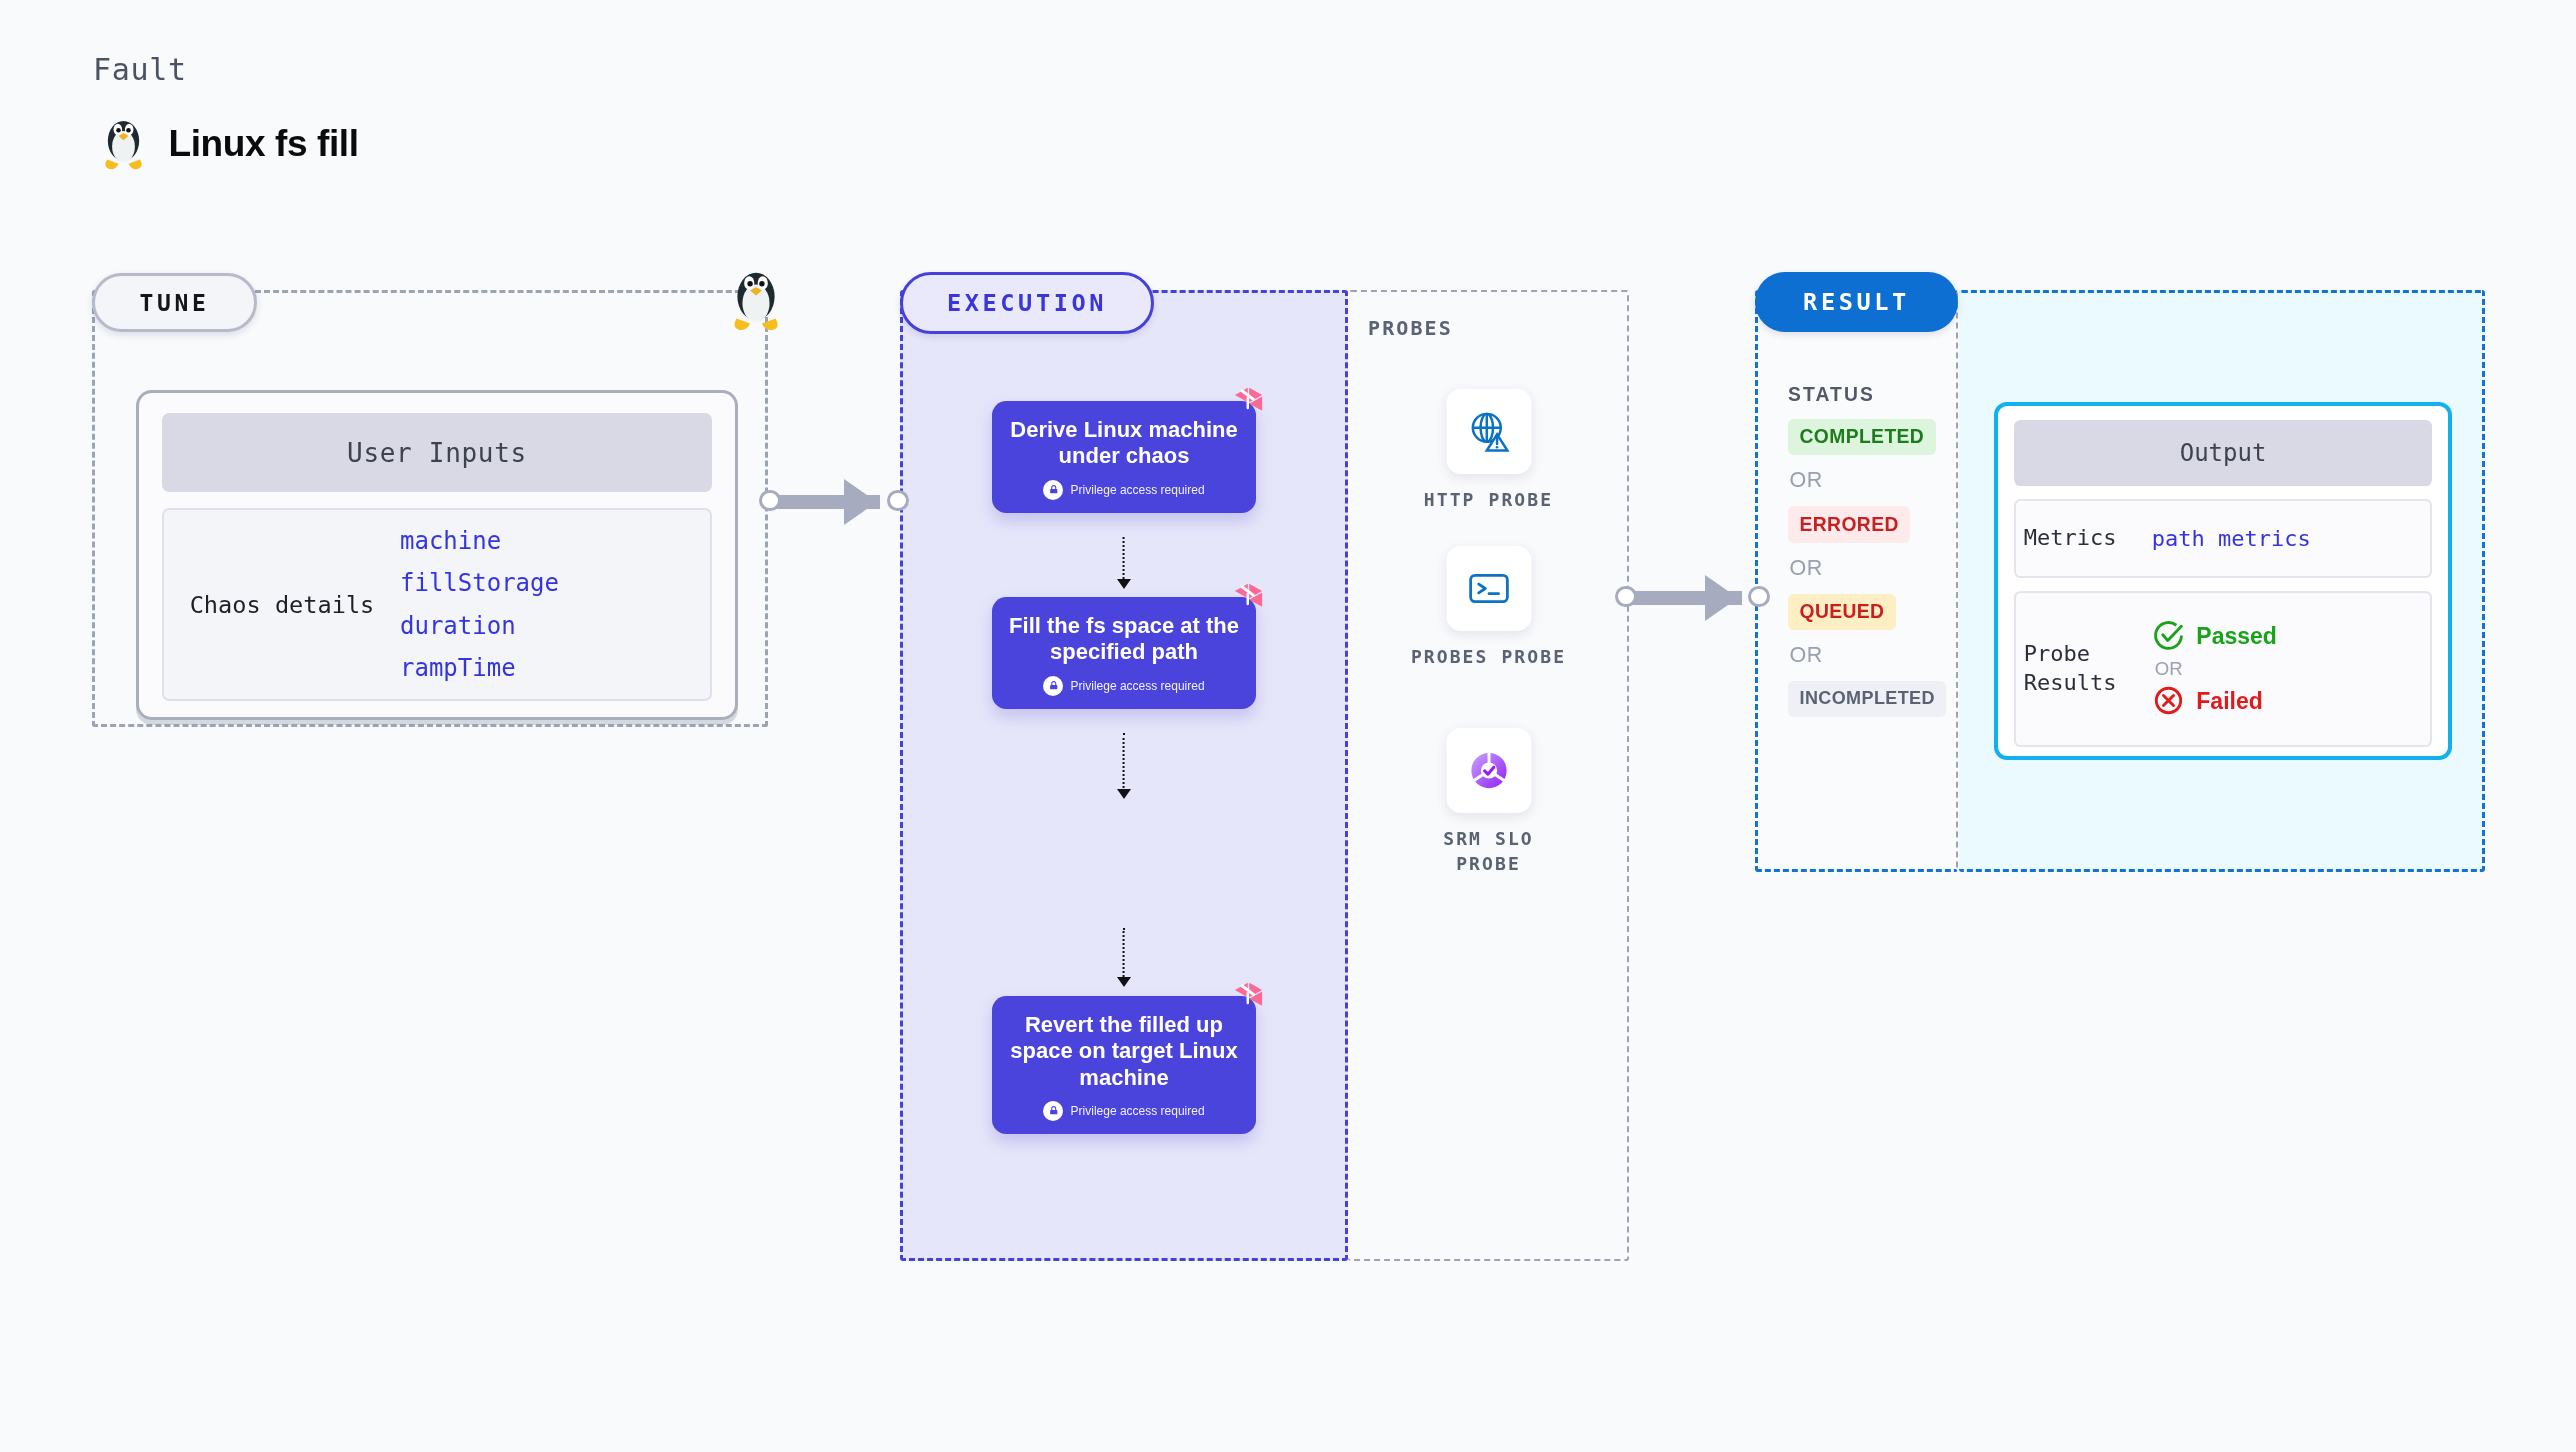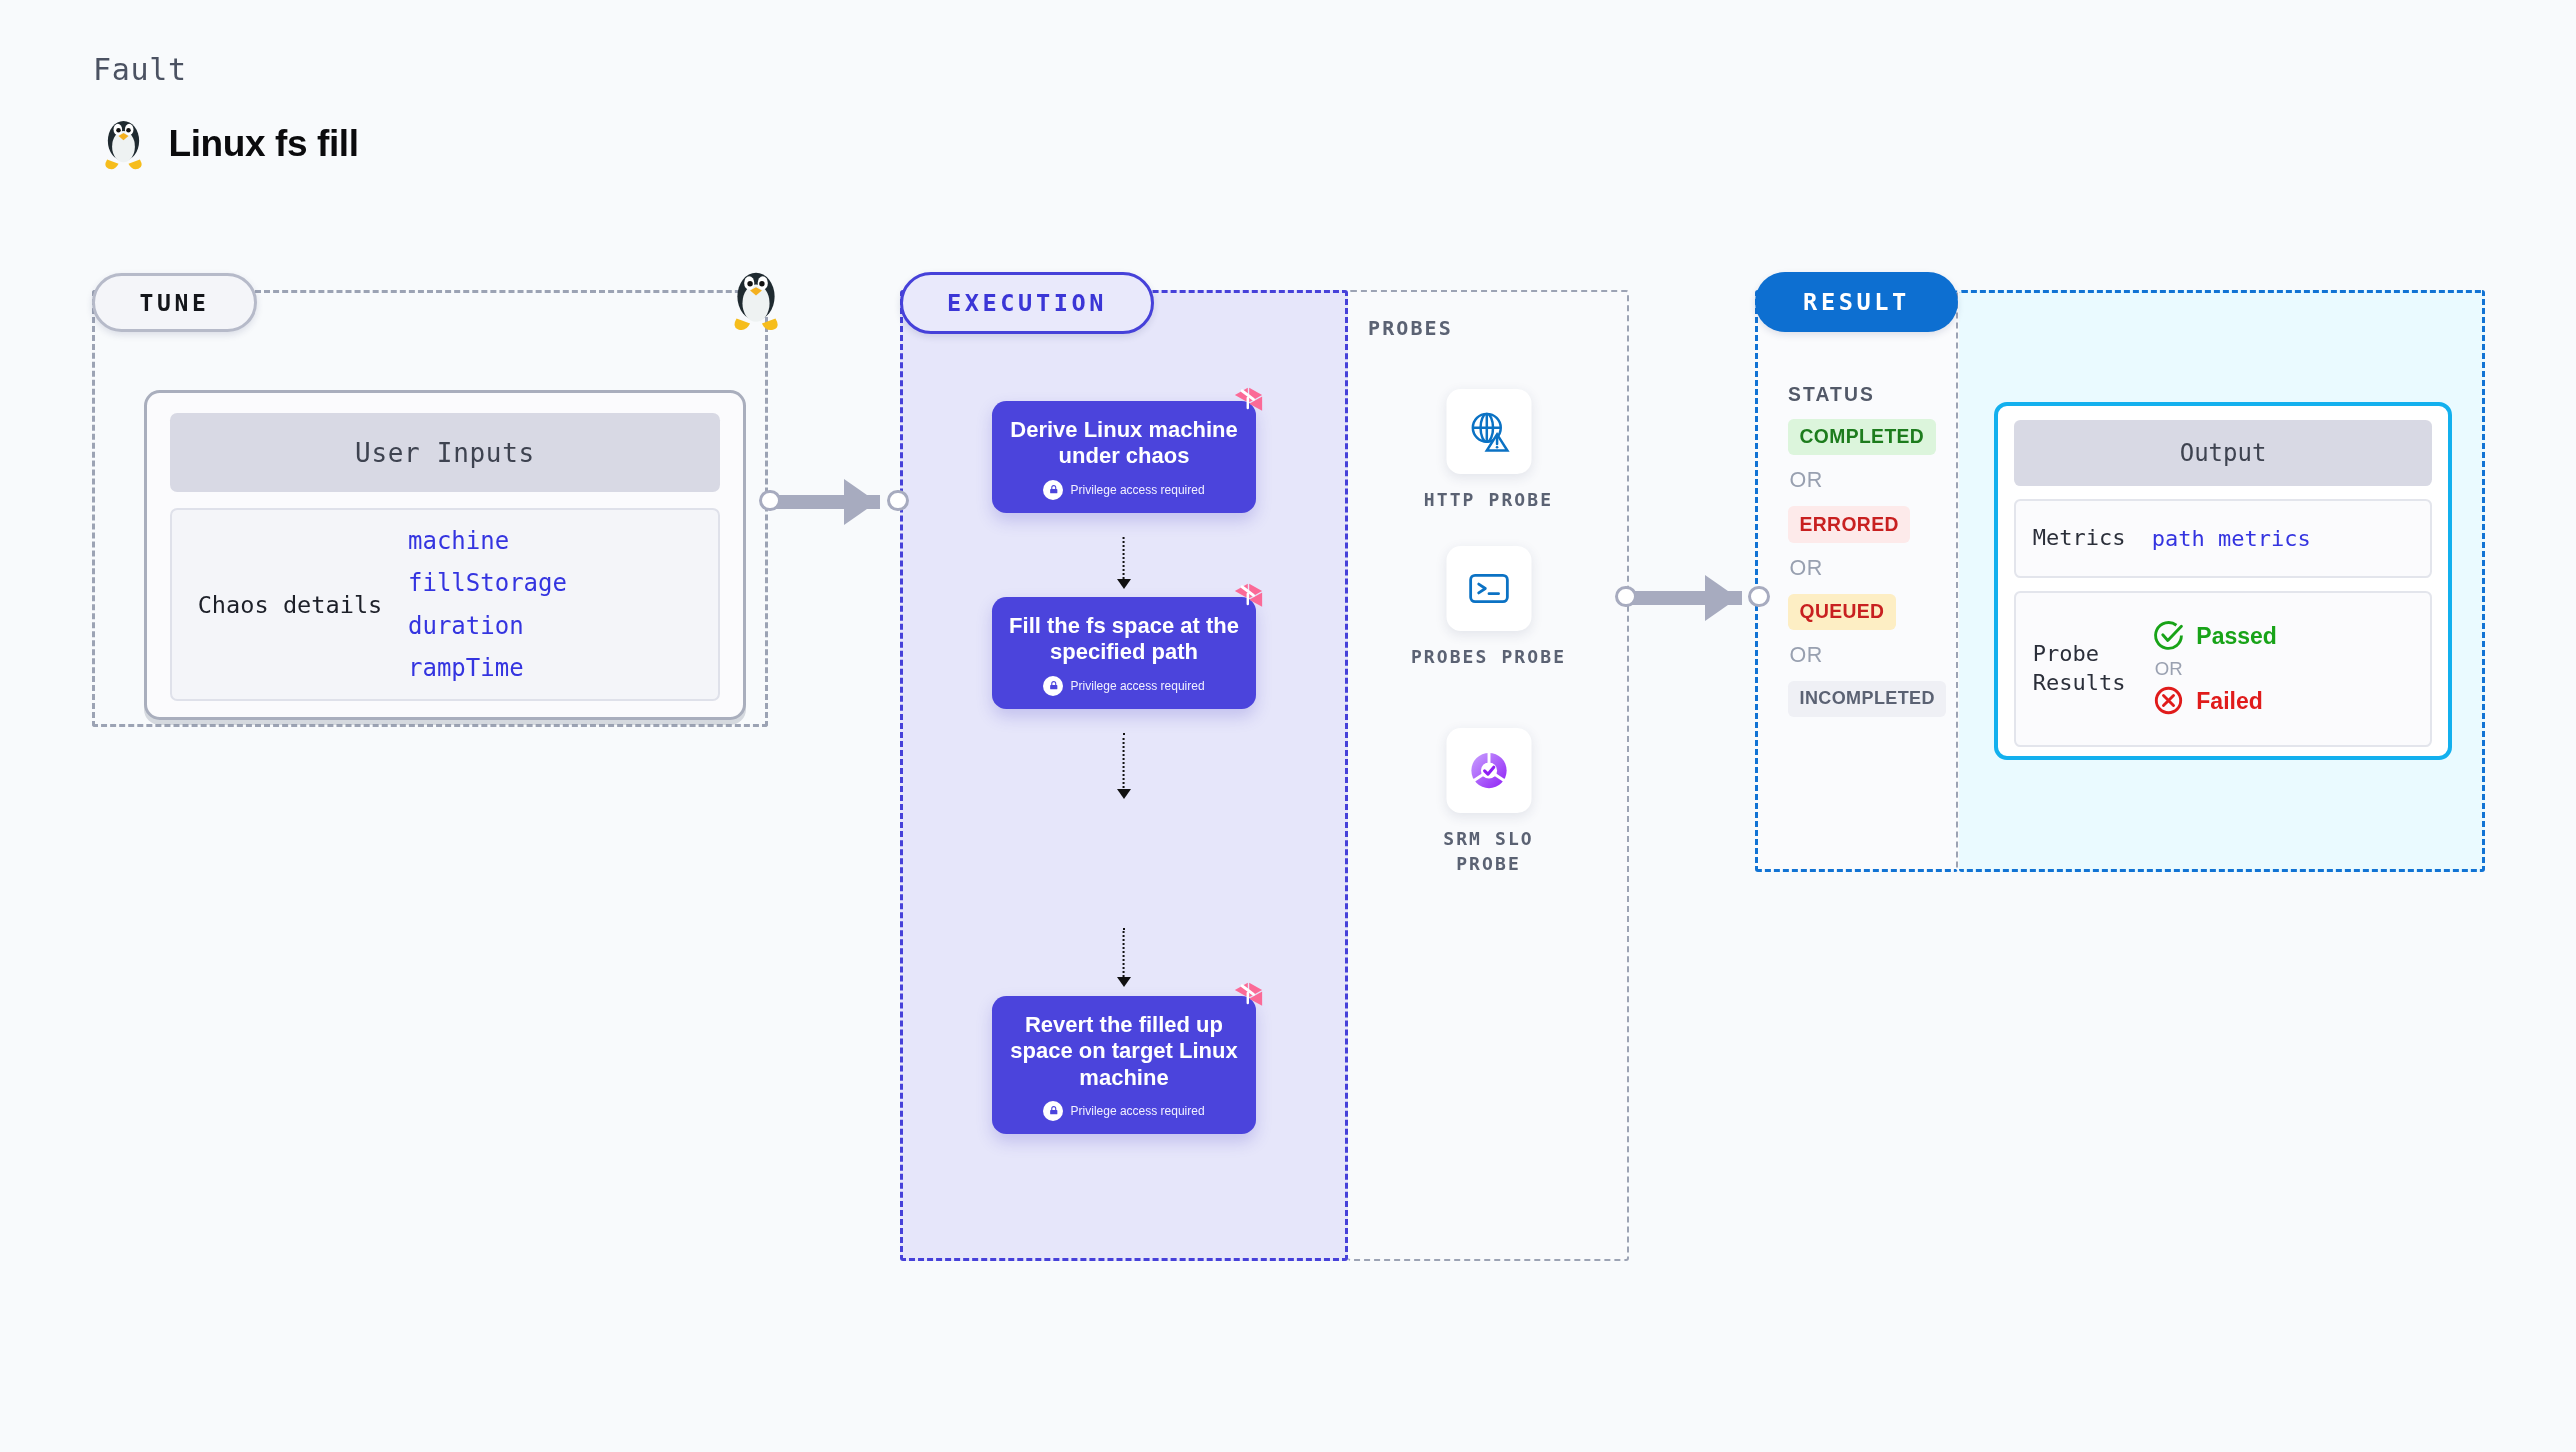--- a/index.html
+++ b/index.html
@@ -44,21 +44,21 @@
 
   
   #tune-section { left: 92px; top: 290px; width: 676px; height: 437px; }
   #tune-section .sec-body { border: 3.6px dashed #9ca3b4; background: transparent; }
   #tune-pill {
     left: 0px; top: -29px; width: 165px; height: 59px;
     background: #f4f5f9; border: 3.6px solid #b6bac9; color: #13151a;
     font-size: 23px;
   }
   .user-inputs-card {
-    position: absolute; left: 52px; top: 100px; width: 602px; height: 330px;
+    position: absolute; left: 44px; top: 100px; width: 602px; height: 330px;
     background: #fbfbfd; border: 3.6px solid #a9aebd; border-radius: 15.8px;
     box-shadow: 0 5px 0 rgba(150,155,170,.35);
     padding-left: 12px;
   }
   .ui-header {
     position: absolute; left: 23px; top: 20px; width: calc(100% - 46px); height: 79px;
     background: #d8d9e4; border-radius: 7.2px;
     display: flex; align-items: center; justify-content: center;
     font-family: "DejaVu Sans Mono", monospace;
     font-size: 26px; color: #3e4350; letter-spacing: 0.7px;
@@ -189,21 +189,21 @@
     font-family: "DejaVu Sans Mono", monospace; font-size: 24px; color: #3e4350;
   }
   .out-row {
     position: absolute; left: 15.8px; width: calc(100% - 31.5px);
     background: #fbfbfd; border: 2.1px solid #e3e5ec; border-radius: 6.4px;
     display: flex; align-items: center;
   }
   #out-metrics { top: 93px; height: 79px; }
   #out-probes { top: 185px; height: 156px; }
   .out-key {
-    width: 136px; padding-left: 17px;
+    width: 136px; padding-left: 8px;
     font-family: "DejaVu Sans Mono", monospace; font-size: 22px; color: #2b2f3a;
     line-height: 1.3;
   }
   .out-val-link {
     font-family: "DejaVu Sans Mono", monospace; font-size: 22px; color: #3434e0;
   }
   .pr-stack { display: flex; flex-direction: column; gap: 4.3px; }
   .pr-row { display: flex; align-items: center; gap: 11.5px; }
   .pr-text { font-size: 23px; font-weight: bold; }
   .pr-or { font-size: 18.6px; color: #9aa1b1; margin-left: 2.9px; }

